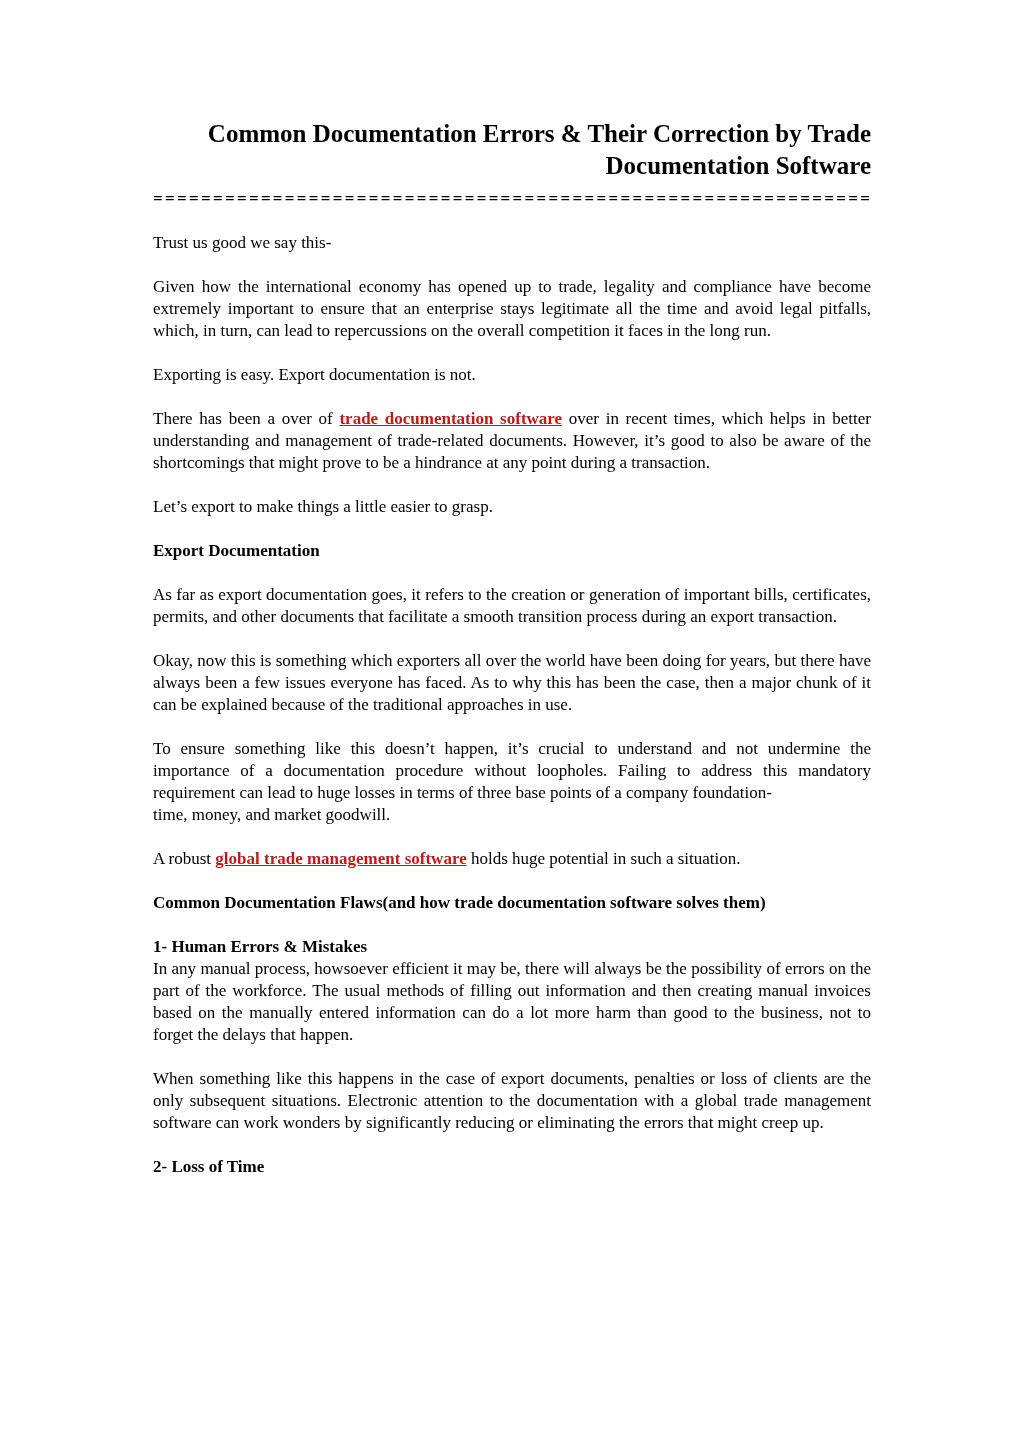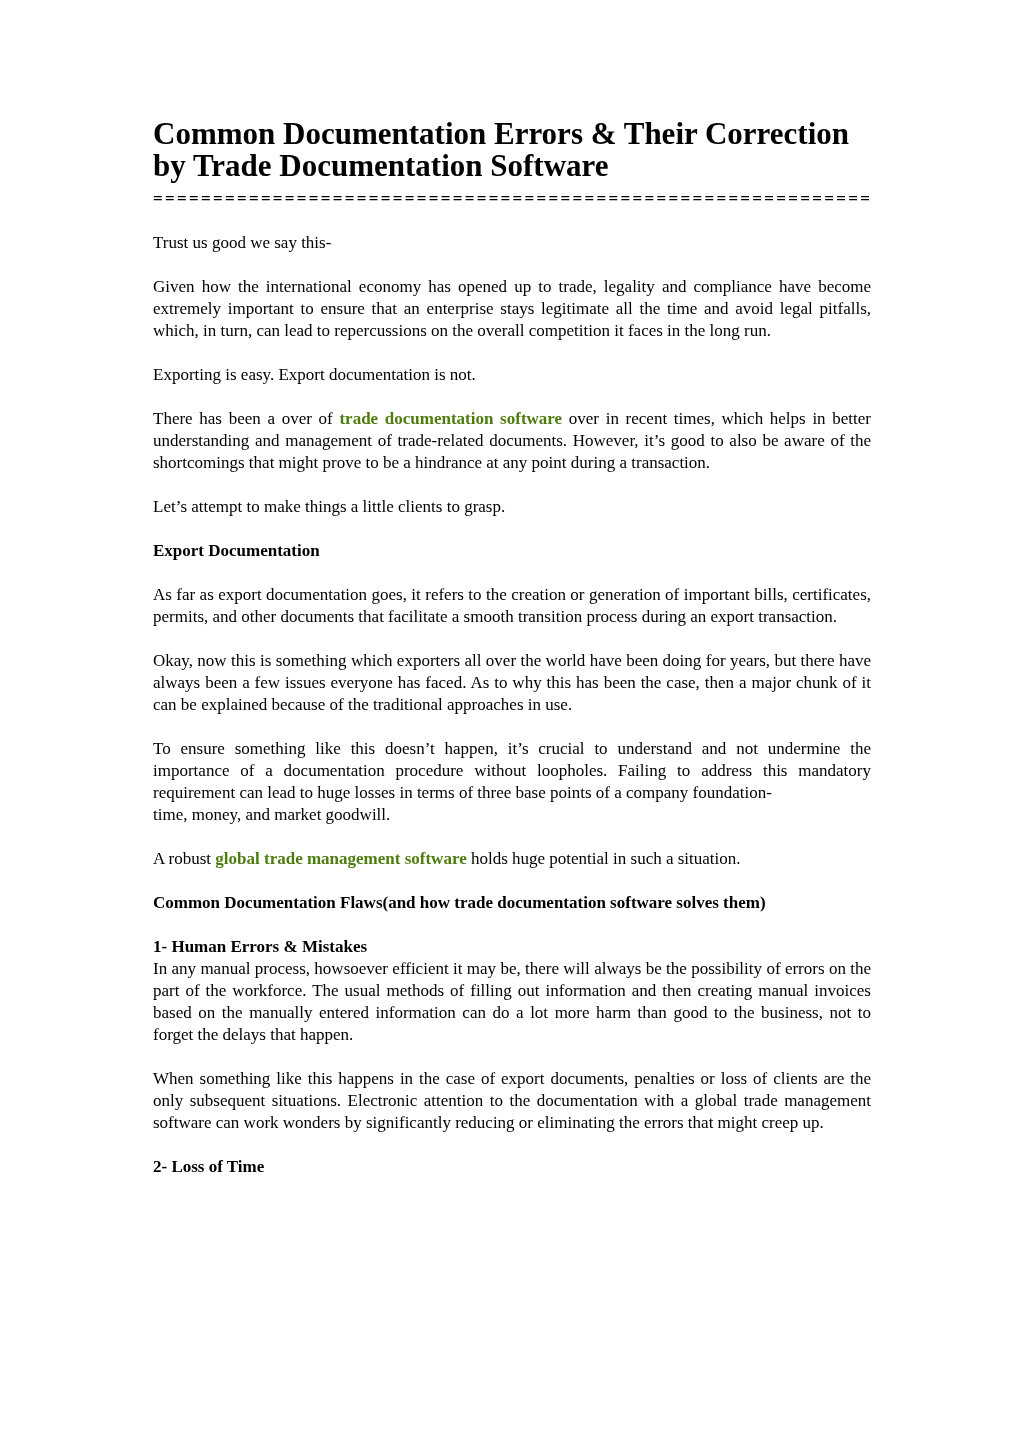--- a/index.html
+++ b/index.html
@@ -16,43 +16,44 @@
     font-size: 17px;
     line-height: 22px;
     color: #000000;
     overflow: hidden;
     box-sizing: border-box;
   }
   .content {
     padding: 118px 152px 0 153px;
   }
   .doc-title {
-    font-size: 31px;
+    font-size: 25px;
     line-height: 32px;
     font-weight: bold;
-    text-align: left;
+    text-align: right;
     margin: 0 0 6px 0;
   }
   .separator {
     white-space: nowrap;
     overflow: hidden;
     letter-spacing: 2.3px;
     font-weight: bold;
     margin: 0 0 22px 0;
   }
   p.para {
     margin: 0 0 22px 0;
     text-align: justify;
   }
   .heading {
     font-weight: bold;
   }
   a.doc-link {
-    color: #4d7c0f;
+    color: #b91c1c;
     font-weight: bold;
+    text-decoration: underline;
     cursor: pointer;
   }
 </style>
 </head>
 <body>
 
 <div class="page">
   <div class="content">
 
     <h1 class="doc-title">Common Documentation Errors &amp; Their Correction by Trade Documentation Software</h1>
@@ -61,21 +62,21 @@
 
     <p class="para">Trust us good we say this-</p>
 
     <p class="para">Given how the international economy has opened up to trade, legality and compliance have become extremely important to ensure that an enterprise stays legitimate all the time and avoid legal pitfalls, which, in turn, can lead to repercussions on the overall competition it faces in the long run.</p>
 
     <p class="para">Exporting is easy. Export documentation is not.</p>
 
 
     <p class="para"><span>There has been a over of </span><a class="doc-link">trade documentation software</a><span> over in recent times, which helps in better understanding and management of trade-related documents. However, it’s good to also be aware of the shortcomings that might prove to be a hindrance at any point during a transaction.</span></p>
 
-    <p class="para">Let’s attempt to make things a little clients to grasp.</p>
+    <p class="para">Let’s export to make things a little easier to grasp.</p>
 
     <p class="para heading">Export Documentation</p>
 
     <p class="para">As far as export documentation goes, it refers to the creation or generation of important bills, certificates, permits, and other documents that facilitate a smooth transition process during an export transaction.</p>
 
     <p class="para">Okay, now this is something which exporters all over the world have been doing for years, but there have always been a few issues everyone has faced. As to why this has been the case, then a major chunk of it can be explained because of the traditional approaches in use.</p>
 
     <p class="para"><span>To ensure something like this doesn’t happen, it’s crucial to understand and not undermine the importance of a documentation procedure without loopholes. Failing to address this mandatory requirement can lead to huge losses in terms of three base points of a company foundation-</span><br><span>time, money, and market goodwill.</span></p>
 
     <p class="para"><span>A robust </span><a class="doc-link">global trade management software</a><span> holds huge potential in such a situation.</span></p>

